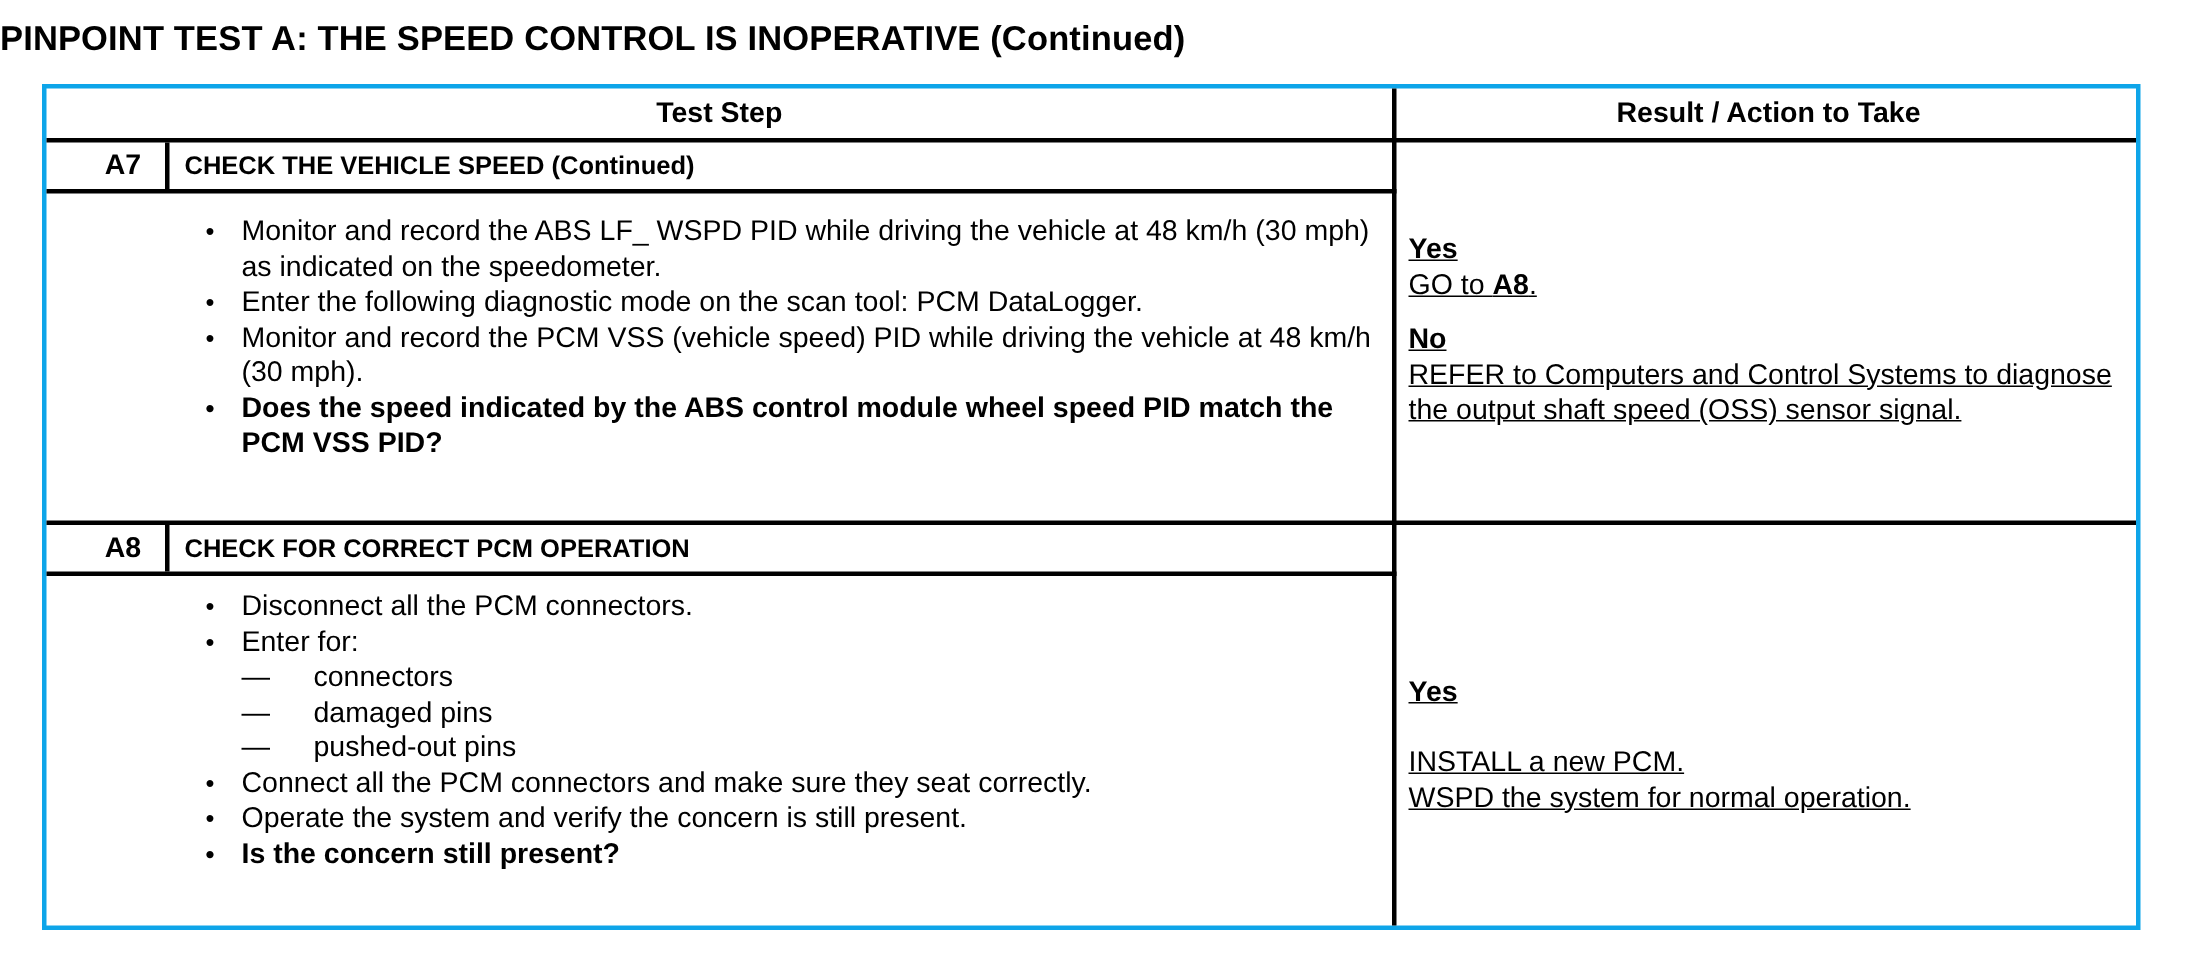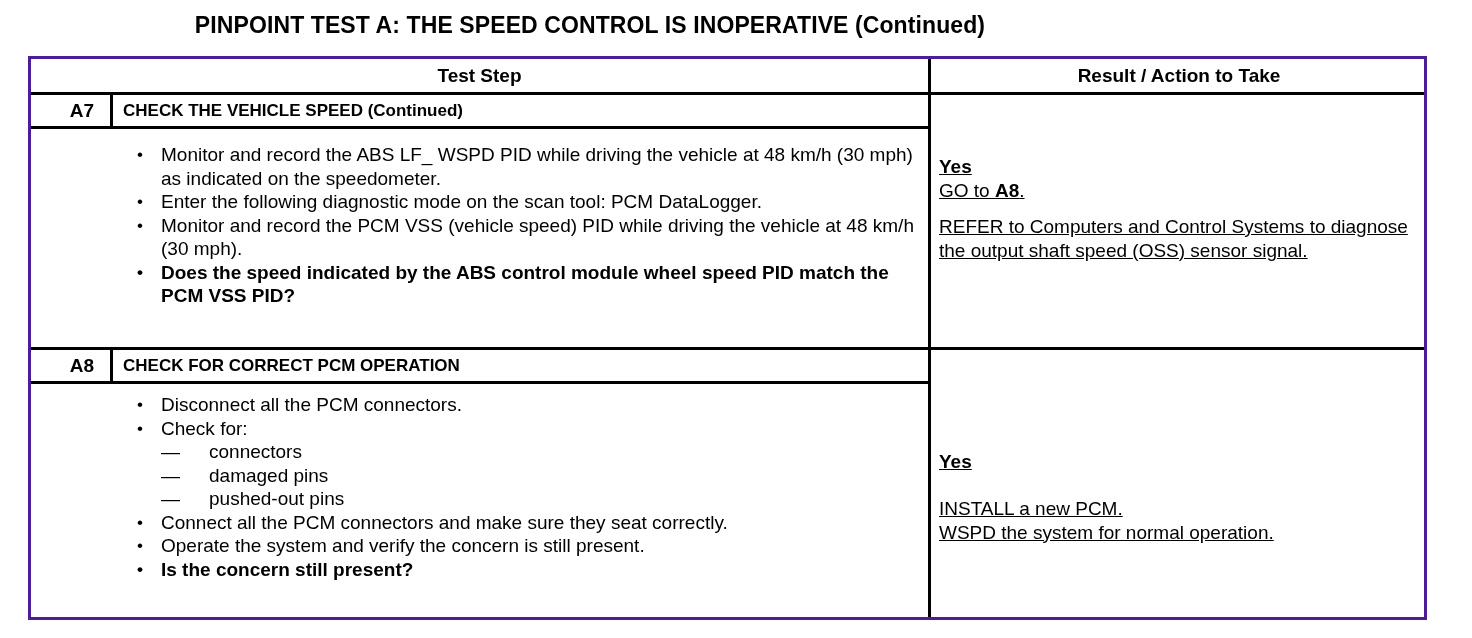--- a/index.html
+++ b/index.html
@@ -21,35 +21,34 @@
     height: 638px;
     overflow: hidden;
   }
 
   
   .doc-title {
     position: absolute;
     left: 0;
     top: 12px;
     width: 1180px;
-    text-align: center;
     font-size: 23px;
     font-weight: bold;
     letter-spacing: 0.1px;
     white-space: nowrap;
   }
 
   
   .ptable {
     position: absolute;
     left: 28px;
     top: 56px;
     width: 1399px;
     height: 564px;
-    border: 3px solid #4c1d95;
+    border: 3px solid #0ea5e9;
     box-sizing: border-box;
   }
 
   
   .col-divider {
     position: absolute;
     left: 897px;      
     top: 0;
     width: 3px;
     height: 100%;
@@ -209,40 +208,41 @@
       </div>
     </div>
 
     <div class="result" style="top:96px;">
       <div class="ra-block">
         <div class="ra-label">Yes</div>
         <div><span>GO to </span><b>A8</b><span>.</span></div>
       </div>
       <div class="gap"></div>
       <div class="ra-block">
+        <div class="ra-label">No</div>
         <div>REFER to Computers and Control Systems to diagnose the output shaft speed (OSS) sensor signal.</div>
       </div>
     </div>
 
     <div class="hrule-full" style="top:288px;"></div>
 
     <div class="id-divider" style="top:291px; height:31px;"></div>
     <div class="step-id" style="top:291px;">A8</div>
     <div class="step-title" style="top:291px;">CHECK FOR CORRECT PCM OPERATION</div>
 
     <div class="hrule-left" style="top:322px;"></div>
 
     <div class="steps" style="top:334px;">
       <div class="bullet-row">
         <span class="marker">•</span>
         <span>Disconnect all the PCM connectors.</span>
       </div>
       <div class="bullet-row">
         <span class="marker">•</span>
-        <span>Check for:</span>
+        <span>Enter for:</span>
       </div>
       <div class="dash-row">
         <span class="marker">—</span>
         <span>connectors</span>
       </div>
       <div class="dash-row">
         <span class="marker">—</span>
         <span>damaged pins</span>
       </div>
       <div class="dash-row">

